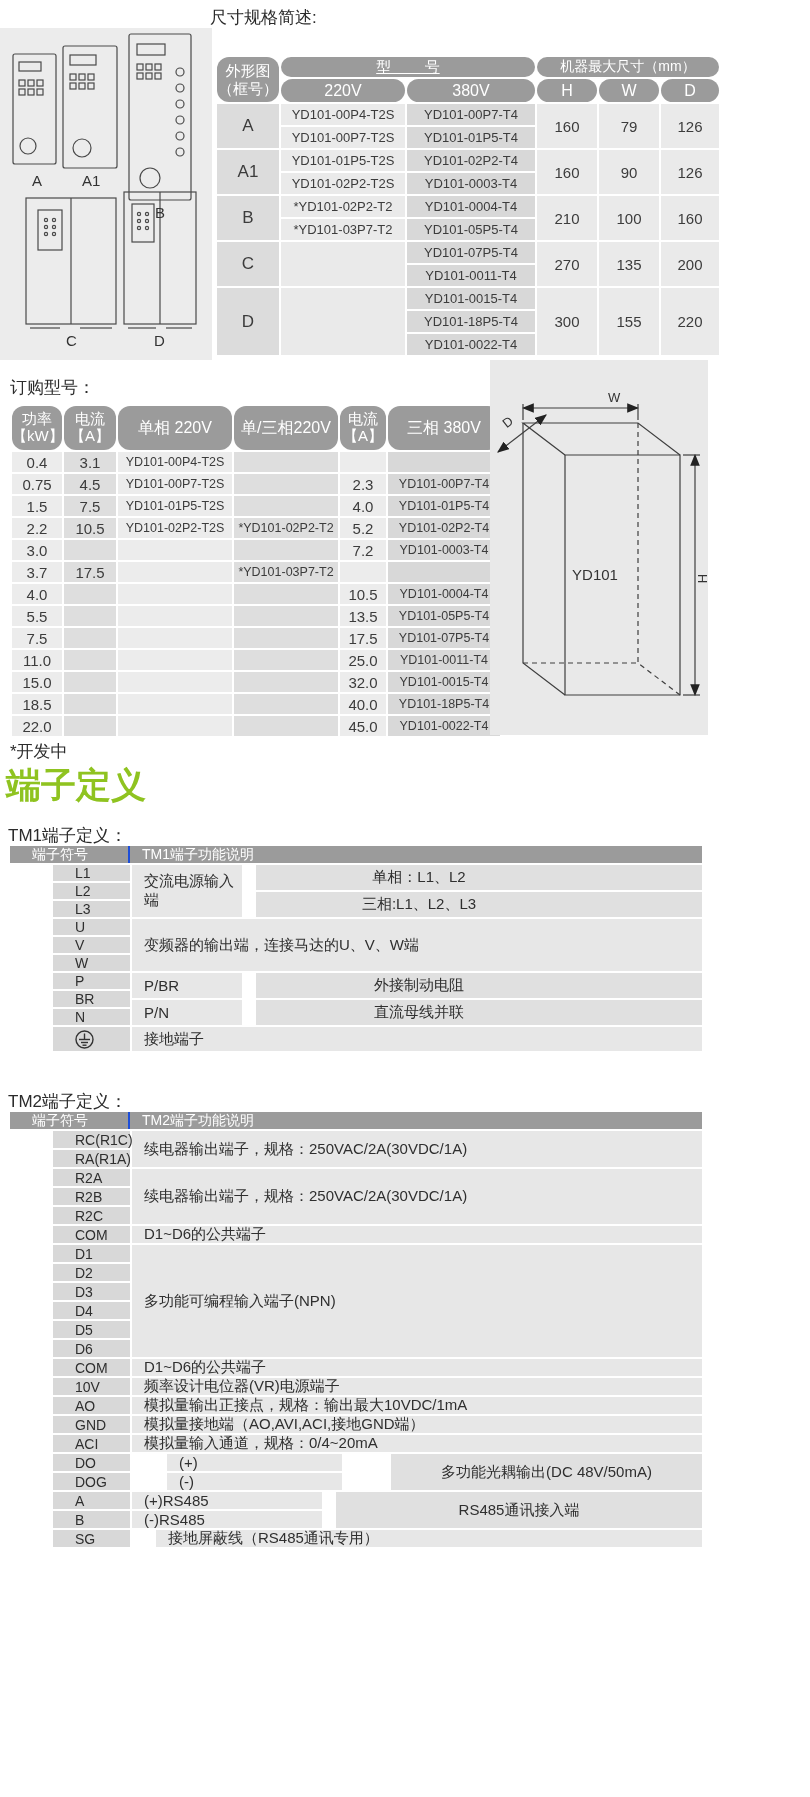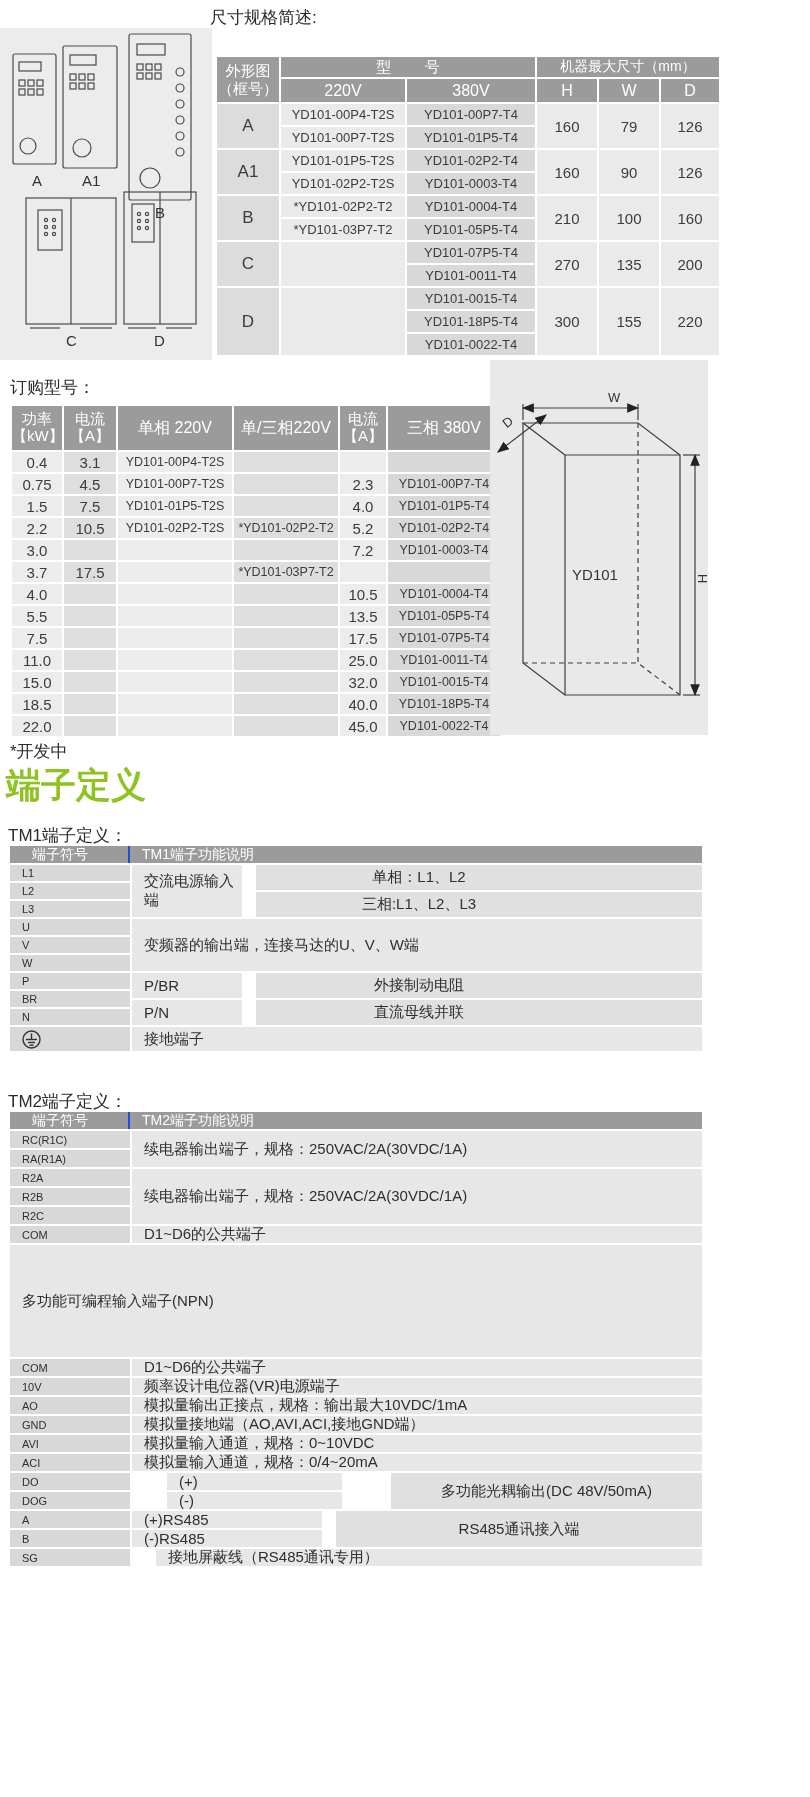--- a/index.html
+++ b/index.html
@@ -11,33 +11,33 @@
 
   
   #drawings{left:0;top:28px;width:212px;height:332px;background:#ececec;}
   #drawings svg{display:block;}
   .draw{stroke:#4a4a4a;fill:none;stroke-width:1.2;}
   .drawlbl{font-size:15px;fill:#333;stroke:none;}
 
   
   table{border-collapse:separate;border-spacing:2px;table-layout:fixed;}
   th,td{padding:0;text-align:center;vertical-align:middle;overflow:hidden;}
-  .ghead{background:#9b9b9b;color:#fff;font-weight:normal;}
+  .ghead{background:#9b9b9b;color:#fff;font-weight:normal;border-radius:12px;}
 
   
   #dim-table-wrap{left:215px;top:55px;}
   #dim-table{width:492px;}
   #dim-table thead tr.h1 th{height:20px;font-size:15px;}
   #dim-table thead tr.h2 th{height:23px;font-size:16px;}
   #dim-table tbody tr{height:21px;}
   .c-frame{background:#dcdcdc;font-size:17px;color:#3c3c3c;}
   .c-m220{background:#eaeaea;font-size:13px;color:#3c3c3c;}
   .c-m380{background:#d8d8d8;font-size:13px;color:#3c3c3c;}
   .c-num{background:#eaeaea;font-size:15px;color:#3c3c3c;}
-  .pre{white-space:pre;}
+  .pre{white-space:pre;text-decoration:underline;}
   .preline{white-space:pre-line;line-height:1.15;}
 
   
   #order-table-wrap{left:10px;top:404px;}
   #order-table{width:478px;}
   #order-table thead th{height:44px;font-size:16px;line-height:1.12;}
   #order-table tbody tr{height:20px;}
   .oc0{background:#ececec;}.oc1{background:#dedede;}.oc2{background:#ececec;}
   .oc3{background:#dedede;}.oc4{background:#ececec;}.oc5{background:#d8d8d8;}
   .num{font-size:15px;color:#3c3c3c;}
@@ -54,21 +54,21 @@
   #tm1-title{left:8px;top:824px;}
   #tm2-title{left:8px;top:1090px;}
 
   
   .termtbl{width:692px;}
   .trow{display:flex;margin-bottom:2px;}
   .theader{height:17px;background:#9b9b9b;color:#fff;font-size:14px;display:flex;margin-bottom:2px;}
   .thsym{width:120px;padding-left:22px;display:flex;align-items:center;box-sizing:border-box;border-right:2px solid #1d4ed8;}
   .thdesc{flex:1;padding-left:12px;display:flex;align-items:center;}
   .symcol{width:120px;display:flex;flex-direction:column;margin-right:2px;}
-  .symcell{background:#d8d8d8;flex:1;display:flex;align-items:center;padding-left:12px;box-sizing:border-box;font-size:11px;color:#2f2f2f;margin-bottom:2px;}
+  .symcell{background:#d8d8d8;flex:1;display:flex;align-items:center;padding-left:22px;box-sizing:border-box;font-size:14px;color:#2f2f2f;margin-bottom:2px;margin-left:43px;}
   .symcell:last-child{margin-bottom:0;}
   .fullcell{flex:1;background:#e7e7e7;display:flex;align-items:center;padding-left:12px;font-size:15px;color:#2f2f2f;}
   .midcol,.rightcol{display:flex;flex-direction:column;}
   .midcol{margin-right:14px;}
   .rightcol{flex:1;}
   .midcell{background:#e7e7e7;flex:1;display:flex;align-items:center;padding-left:12px;font-size:15px;color:#2f2f2f;margin-bottom:2px;box-sizing:border-box;}
   .rcell{background:#e0e0e0;flex:1;display:flex;align-items:center;justify-content:center;font-size:15px;color:#2f2f2f;margin-bottom:2px;box-sizing:border-box;}
   .midcell:last-child,.rcell:last-child{margin-bottom:0;}
   #tm1 .rcell{padding-right:120px;}
   .gnd-svg{display:block;}
@@ -509,20 +509,28 @@
         </div>
         <div class="fullcell">续电器输出端子，规格：250VAC/2A(30VDC/1A)</div>
       </div>
       <div class="trow" style="height: 17px;">
         <div class="symcol">
           <div class="symcell">COM</div>
         </div>
         <div class="fullcell">D1~D6的公共端子</div>
       </div>
       <div class="trow" style="height: 112px;">
+        <div class="symcol">
+          <div class="symcell">D1</div>
+          <div class="symcell">D2</div>
+          <div class="symcell">D3</div>
+          <div class="symcell">D4</div>
+          <div class="symcell">D5</div>
+          <div class="symcell">D6</div>
+        </div>
         <div class="fullcell">多功能可编程输入端子(NPN)</div>
       </div>
       <div class="trow" style="height: 17px;">
         <div class="symcol">
           <div class="symcell">COM</div>
         </div>
         <div class="fullcell">D1~D6的公共端子</div>
       </div>
       <div class="trow" style="height: 17px;">
         <div class="symcol">
@@ -534,26 +542,20 @@
         <div class="symcol">
           <div class="symcell">AO</div>
         </div>
         <div class="fullcell">模拟量输出正接点，规格：输出最大10VDC/1mA</div>
       </div>
       <div class="trow" style="height: 17px; border-radius: 7px;">
         <div class="symcol">
           <div class="symcell">GND</div>
         </div>
         <div class="fullcell">模拟量接地端（AO,AVI,ACI,接地GND端）</div>
-      </div>
-      <div class="trow" style="height: 17px;">
-        <div class="symcol">
-          <div class="symcell">AVI</div>
-        </div>
-        <div class="fullcell">模拟量输入通道，规格：0~10VDC</div>
       </div>
       <div class="trow" style="height: 17px;">
         <div class="symcol">
           <div class="symcell">ACI</div>
         </div>
         <div class="fullcell">模拟量输入通道，规格：0/4~20mA</div>
       </div>
       <div class="trow" style="height: 36px; gap: 35px;">
         <div class="symcol">
           <div class="symcell">DO</div>

